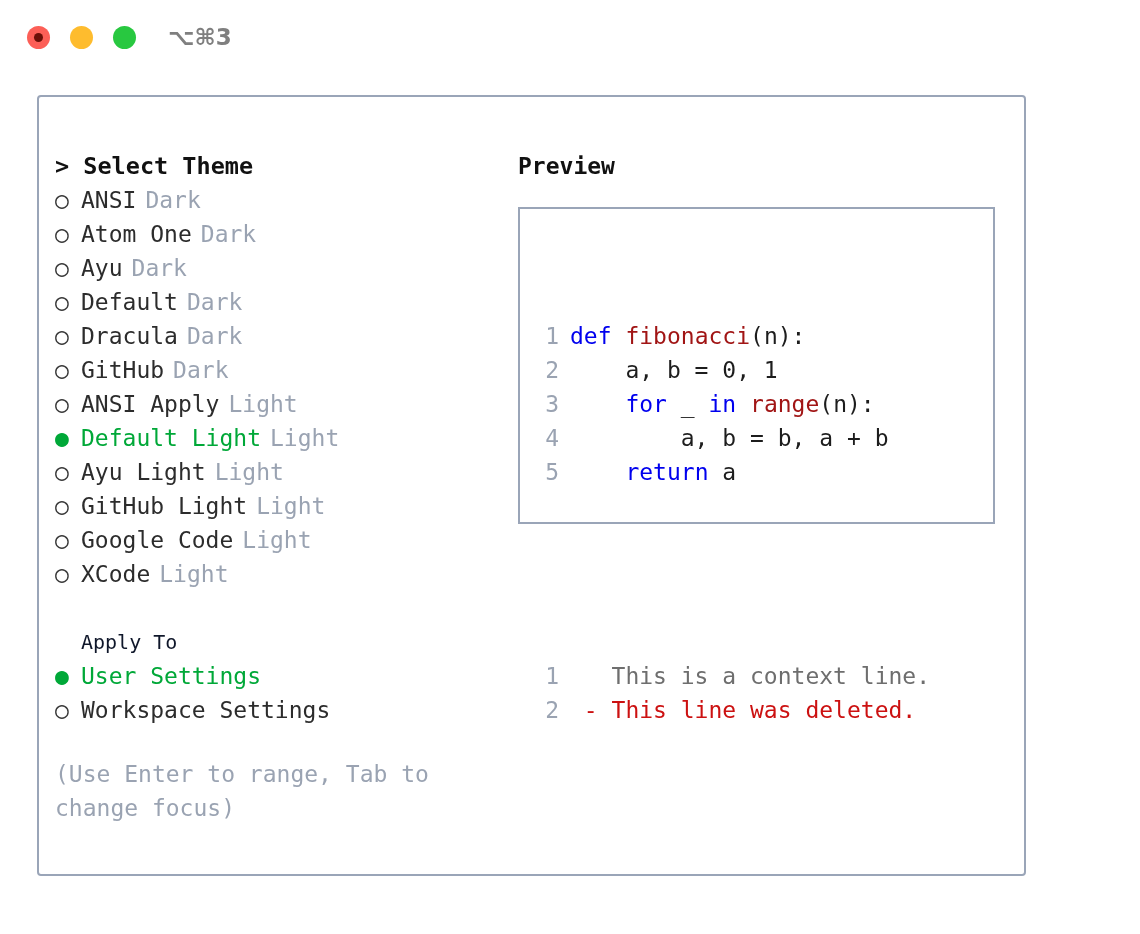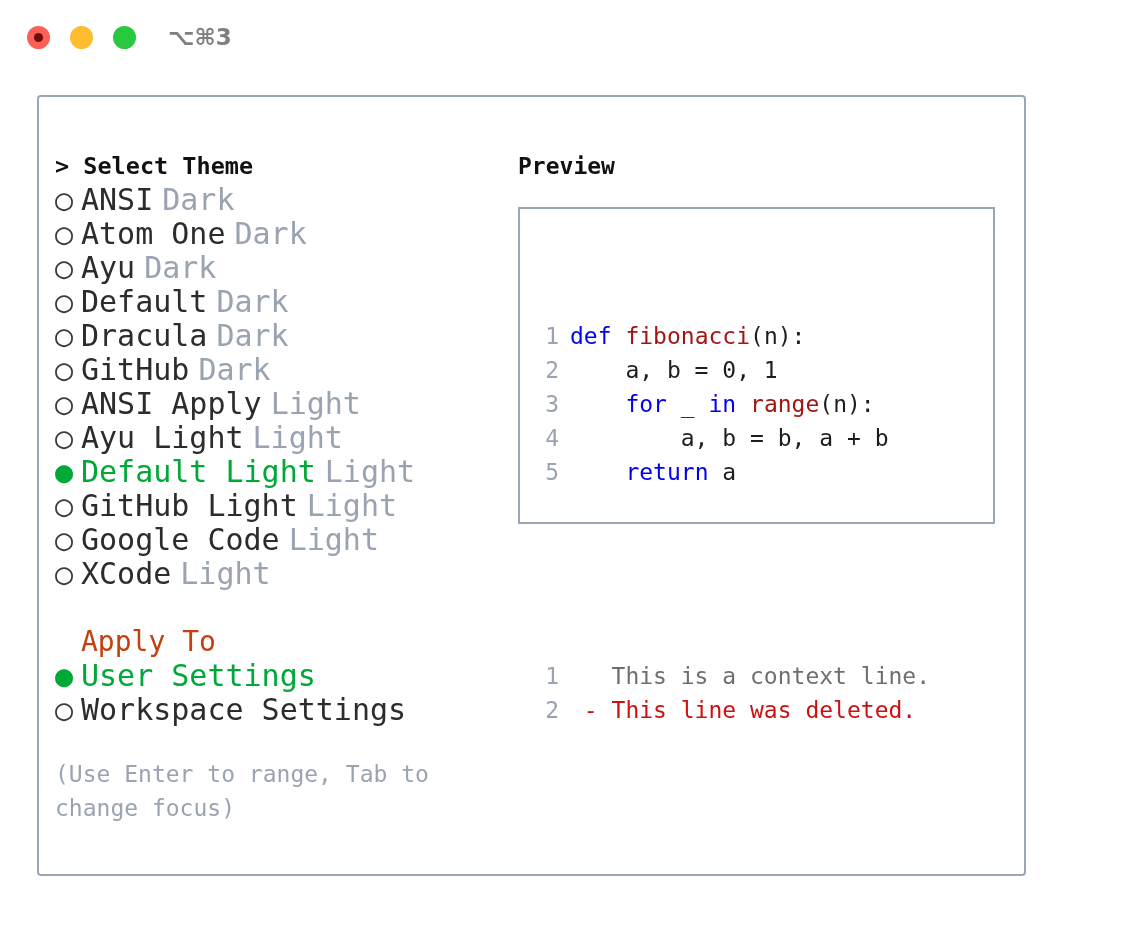--- a/index.html
+++ b/index.html
@@ -84,21 +84,21 @@
   
   .left-col {
     position: absolute;
     left: 16px;
     top: 52px;
     width: 440px;
   }
   .row {
     height: 34px;
     line-height: 34px;
-    font-size: 30px;
+    font-size: 23px;
     white-space: nowrap;
   }
   .heading {
     font-weight: bold;
     color: #111111;
     font-size: 23.5px;
   }
   .bullet {
     display: inline-block;
     width: 26px;
@@ -106,23 +106,23 @@
   }
   .bullet.filled { color: #00a838; }
   .label { color: #2c2c2c; }
   .row.selected .label { color: #00a838; }
   .variant {
     color: #9aa3b2;
     margin-left: 9px;
   }
   .spacer { height: 34px; }
   .apply-head {
-    color: #c2410c;
+    color: #0f172a;
     padding-left: 26px;
-    font-size: 28px;
+    font-size: 20px;
   }
   .hint {
     color: #9aa3b2;
     font-size: 23px;
     line-height: 34px;
     width: 410px;
     margin-top: 30px;
   }
 
   
@@ -189,22 +189,22 @@
       <div class="row heading">&gt; Select Theme</div>
 
       <div id="theme-list">
           <div class="row"><span class="bullet">○</span><span class="label">ANSI</span><span class="variant">Dark</span></div>
           <div class="row"><span class="bullet">○</span><span class="label">Atom One</span><span class="variant">Dark</span></div>
           <div class="row"><span class="bullet">○</span><span class="label">Ayu</span><span class="variant">Dark</span></div>
           <div class="row"><span class="bullet">○</span><span class="label">Default</span><span class="variant">Dark</span></div>
           <div class="row"><span class="bullet">○</span><span class="label">Dracula</span><span class="variant">Dark</span></div>
           <div class="row"><span class="bullet">○</span><span class="label">GitHub</span><span class="variant">Dark</span></div>
           <div class="row"><span class="bullet">○</span><span class="label">ANSI Apply</span><span class="variant">Light</span></div>
+          <div class="row selected"><span class="bullet filled">●</span><span class="label">Default Light</span><span class="variant">Light</span></div>
           <div class="row"><span class="bullet">○</span><span class="label">Ayu Light</span><span class="variant">Light</span></div>
-          <div class="row selected"><span class="bullet filled">●</span><span class="label">Default Light</span><span class="variant">Light</span></div>
           <div class="row"><span class="bullet">○</span><span class="label">GitHub Light</span><span class="variant">Light</span></div>
           <div class="row"><span class="bullet">○</span><span class="label">Google Code</span><span class="variant">Light</span></div>
           <div class="row"><span class="bullet">○</span><span class="label">XCode</span><span class="variant">Light</span></div>
         </div>
 
       <div class="spacer"></div>
 
       <div class="row apply-head">Apply To</div>
 
       <div id="apply-list">

